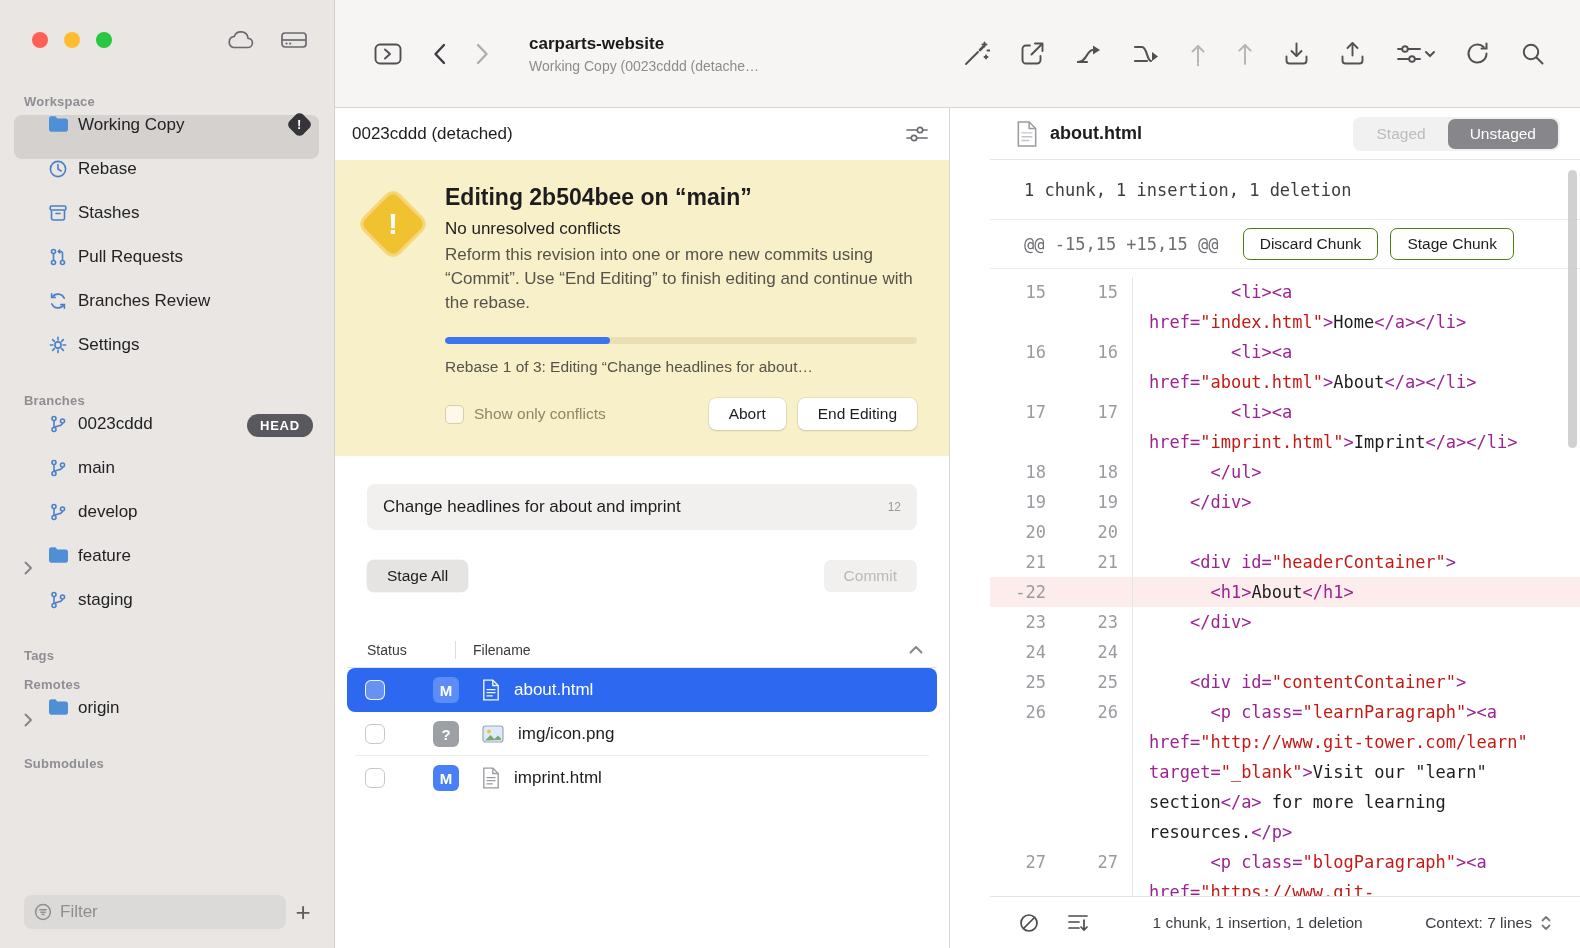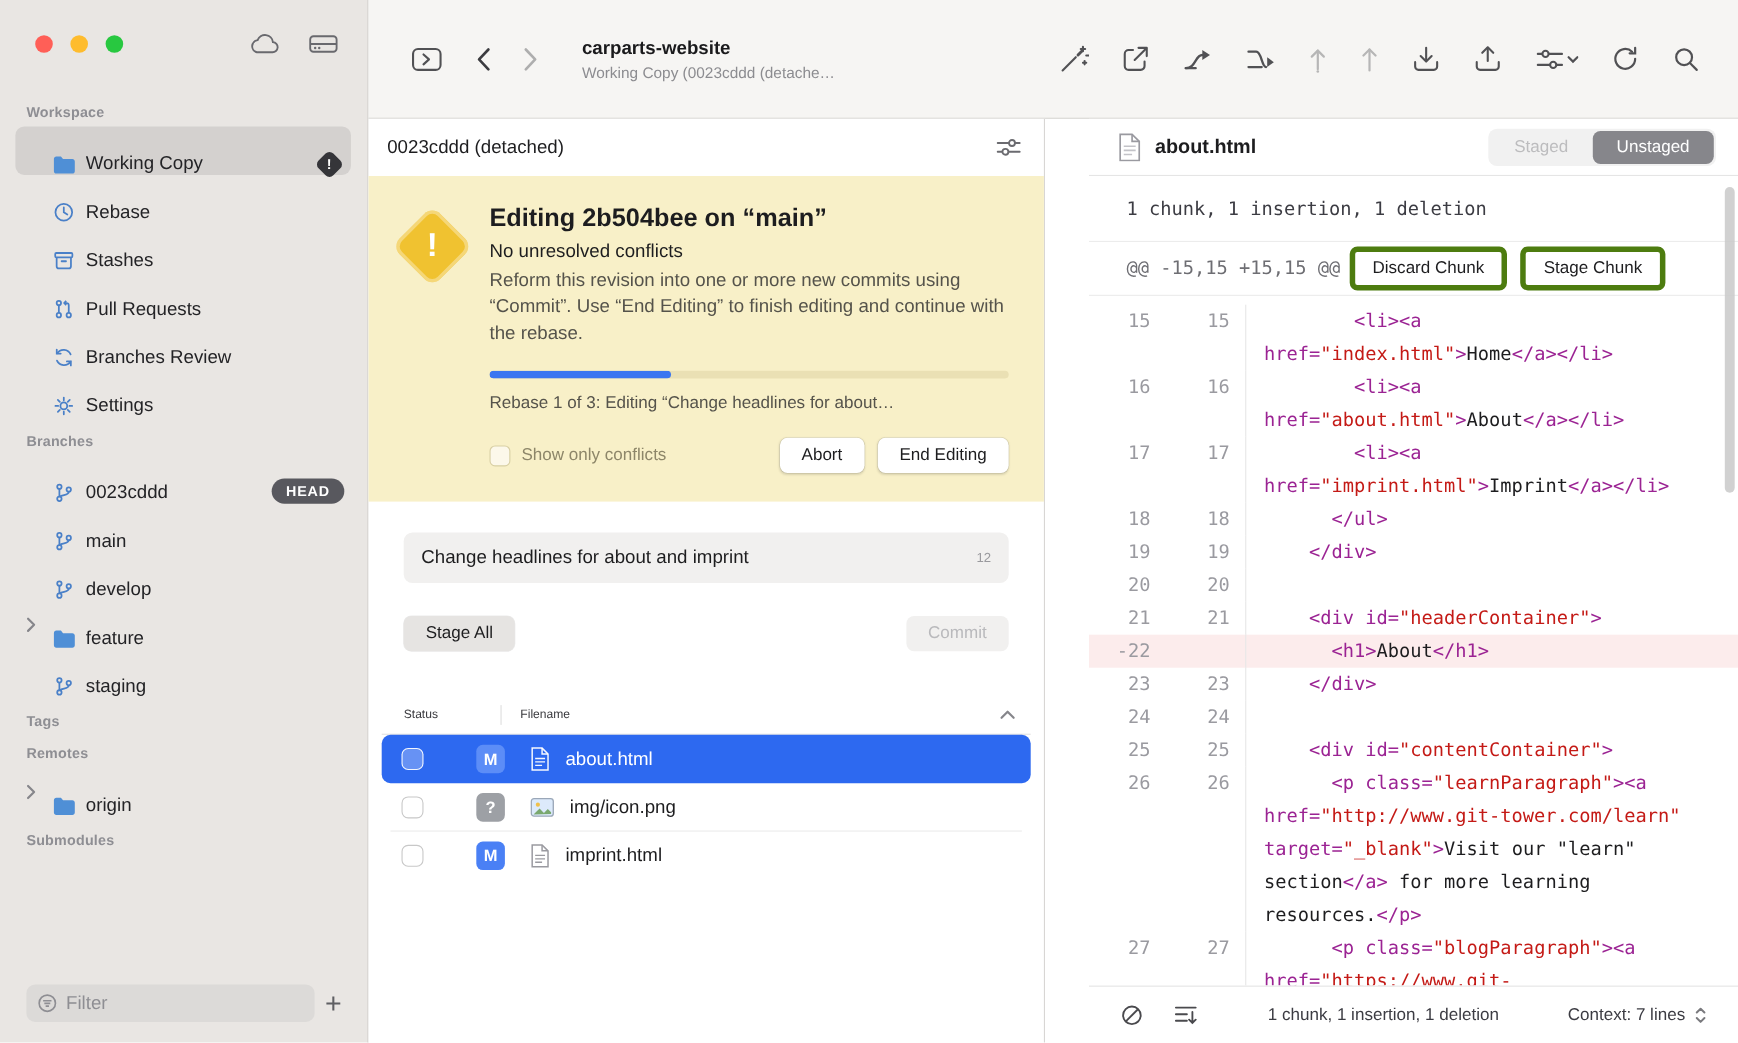--- a/index.html
+++ b/index.html
@@ -12,21 +12,21 @@
     display:flex; flex-direction:column; }
   .sidebar-top { height:80px; flex:none; display:flex; align-items:center; padding:0 26px 0 32px; }
   .traffic { display:flex; gap:16px; align-items:center; }
   .tl { width:16px; height:16px; border-radius:50%; display:inline-block; }
   .tl.red { background:#ff5f57; } .tl.yellow { background:#febc2e; } .tl.green { background:#28c840; }
   .sidebar-top-icons { margin-left:auto; display:flex; gap:24px; align-items:center; }
   .sidebar-body { flex:1; overflow:hidden; padding-top:4px; }
   .sb-section-header { font-size:13px; font-weight:700; color:#8e8e93; letter-spacing:.2px;
     padding:0 0 0 24px; margin:14px 0 6px; }
   .sb-section-header.first { margin-top:10px; }
-  .sb-item { height:44px; margin:0 15px 0 14px; border-radius:8px; display:flex; align-items:flex-end;
+  .sb-item { height:44px; margin:0 15px 0 14px; border-radius:8px; display:flex; align-items:flex-start;
     position:relative; padding-left:32px; cursor:default; }
   .sb-item.sel { background:#d4d1cf; }
   .sb-item .chev { position:absolute; left:10px; top:0; height:100%; display:flex; align-items:center; }
   .sb-item .icon { width:24px; display:flex; justify-content:center; flex:none; }
   .sb-label { font-size:17px; color:#232326; margin-left:8px; flex:1; white-space:nowrap; overflow:hidden; }
   .head-badge { background:#58585e; color:#fff; font-size:13px; font-weight:700; letter-spacing:.8px;
     border-radius:12px; padding:4px 13px; margin-right:6px; }
   .alert-badge { width:19px; height:19px; background:#353539; border-radius:5px; transform:rotate(45deg);
     display:flex; align-items:center; justify-content:center; margin-right:10px; flex:none; }
   .alert-badge span { transform:rotate(-45deg); color:#fff; font-size:13px; font-weight:700; }
@@ -81,21 +81,21 @@
   .commit-field { height:46px; background:#f1f0ef; border-radius:8px; display:flex; align-items:center;
     padding:0 16px; cursor:text; }
   .commit-msg { font-size:17px; color:#1d1d1f; flex:1; white-space:nowrap; overflow:hidden; }
   .commit-count { font-size:12px; color:#9a9a9e; margin-left:10px; }
   .commit-buttons { display:flex; margin-top:30px; }
   .btn.stage-all { background:#e6e4e2; box-shadow:0 0 0 .5px rgba(0,0,0,.08); }
   .btn.commit-btn { margin-left:auto; background:#f1f0ef; color:#b9b9bc; box-shadow:none; cursor:default; }
 
   .file-list { flex:1; min-height:0; margin:40px 12px 0; display:flex; flex-direction:column; }
   .fl-header { flex:none; height:36px; display:flex; align-items:center; border-bottom:1px solid #e2e2e2;
-    padding-left:20px; font-size:11px; color:#3a3a3e; }
+    padding-left:20px; font-size:14px; color:#3a3a3e; }
   .fl-status-h { width:88px; }
   .fl-div { width:1px; height:18px; background:#dedede; margin-right:17px; }
   .fl-name-h { flex:1; }
   .fl-collapse { margin-right:14px; display:flex; }
   .file-row { flex:none; height:44px; display:flex; align-items:center; padding-left:18px;
     border-radius:8px; position:relative; cursor:default; }
   .file-row.sel { background:var(--selection-blue,#2d69f0); }
   .file-row:not(.sel):not(:last-child):after { content:""; position:absolute; left:8px; right:8px; bottom:0;
     height:1px; background:#ececec; }
   .row-check { width:20px; height:20px; border-radius:6px; background:#fff; border:1px solid #c8c8c8; flex:none; }
@@ -118,21 +118,21 @@
   .segment { font-size:15.5px; padding:6px 22px; border-radius:7px; cursor:pointer; }
   .segment.inactive { color:#bcbcbe; }
   .segment.active { background:#86868b; color:#fff; }
   .diff-stats-row { height:60px; flex:none; display:flex; align-items:center; padding-left:34px;
     border-bottom:1px solid #ececec; }
   .mono { font-family:"DejaVu Sans Mono", monospace; }
   .diff-stats { font-size:17px; color:#3c3c43; }
   .chunk-bar { height:49px; flex:none; display:flex; align-items:center; padding:0 66px 0 34px;
     border-bottom:1px solid #ececec; }
   .chunk-range { font-size:17px; color:#6e6e73; flex:1; }
-  .chunk-btn { font-size:15.5px; color:#1d1d1f; background:#fff; border:5px solid #4d7c0f;
+  .chunk-btn { font-size:15.5px; color:#1d1d1f; background:#fff; border:1px solid #4d7c0f;
     border-radius:7px; padding:6px 16px; cursor:pointer;text-align:right; }
   .chunk-btn + .chunk-btn { margin-left:12px; }
   .diff-lines { flex:1; min-height:0; overflow:hidden; padding-top:8px; }
   .dl { display:flex; align-items:stretch; }
   .dl .gut { flex:none; text-align:right; font-family:"DejaVu Sans Mono",monospace; font-size:17px;
     color:#9a9aa0; line-height:30px; padding-right:14px; }
   .dl .g-old { width:70px; } .dl .g-new { width:72px; }
   .dl .code { flex:1; border-left:1px solid #e6e6e6; padding:0 48px 0 16px; min-height:30px;
     font-family:"DejaVu Sans Mono",monospace; font-size:17px; line-height:30px; color:#1d1d1f;
     white-space:pre-wrap; overflow-wrap:break-word; }

